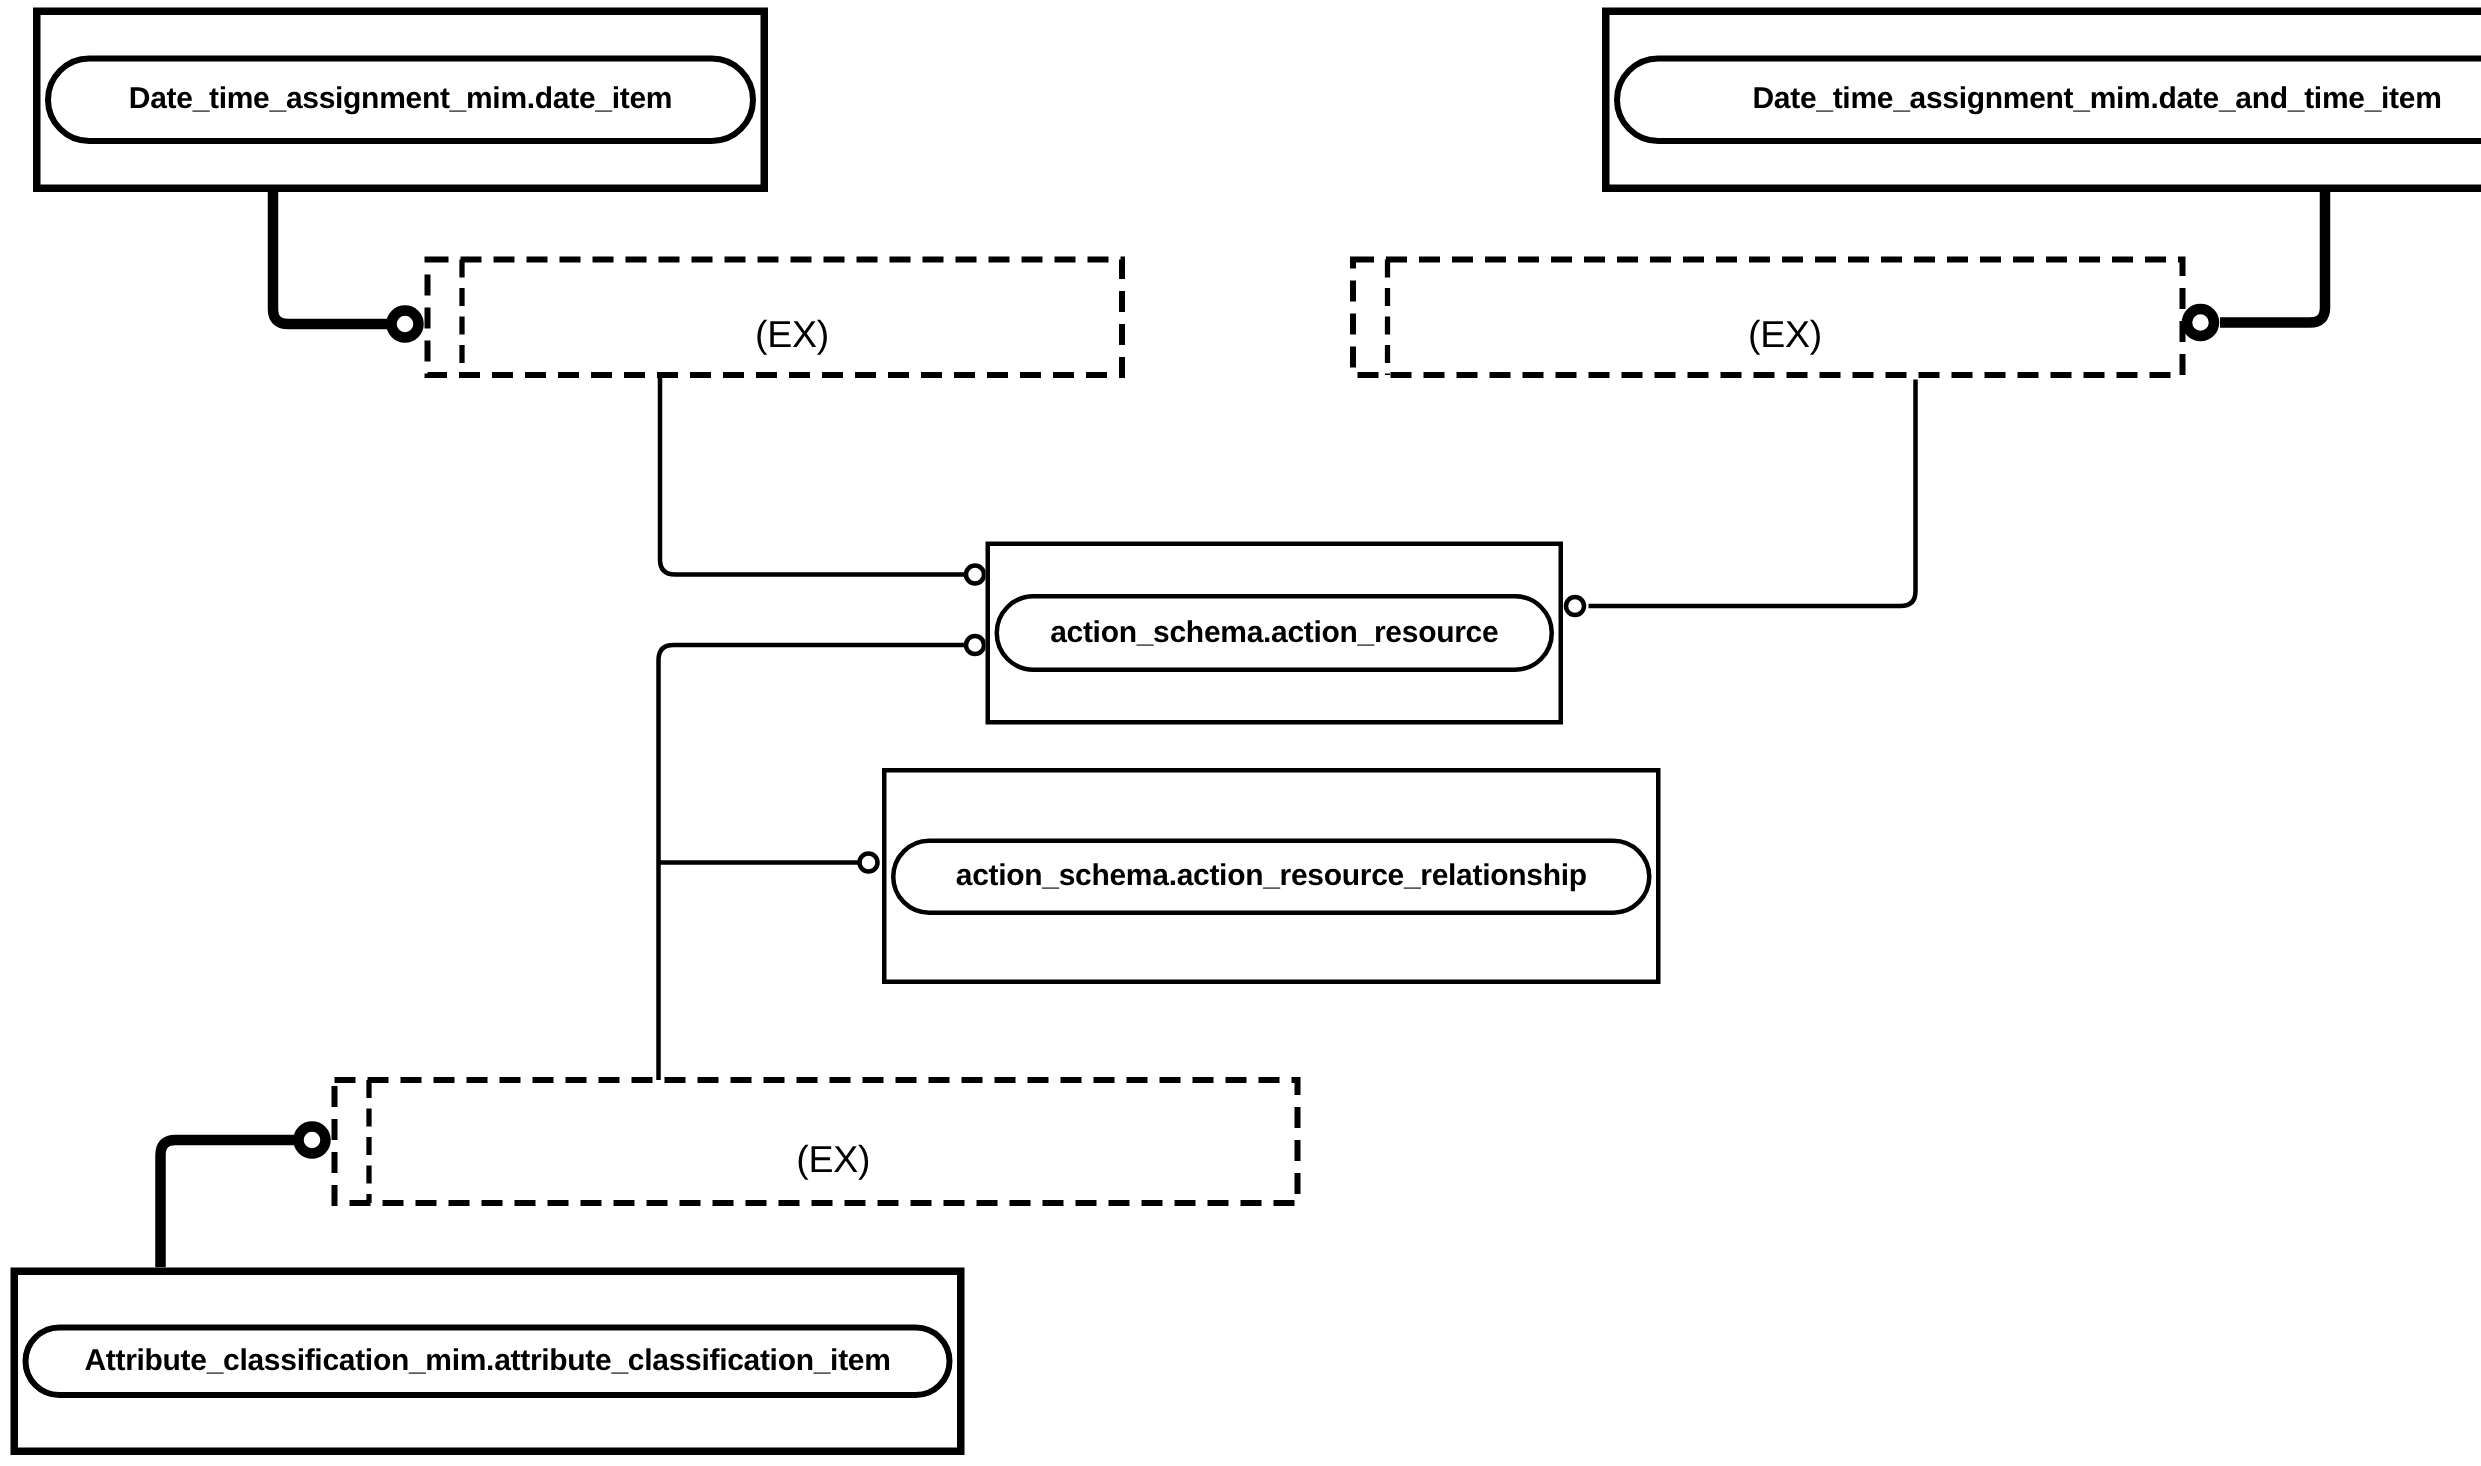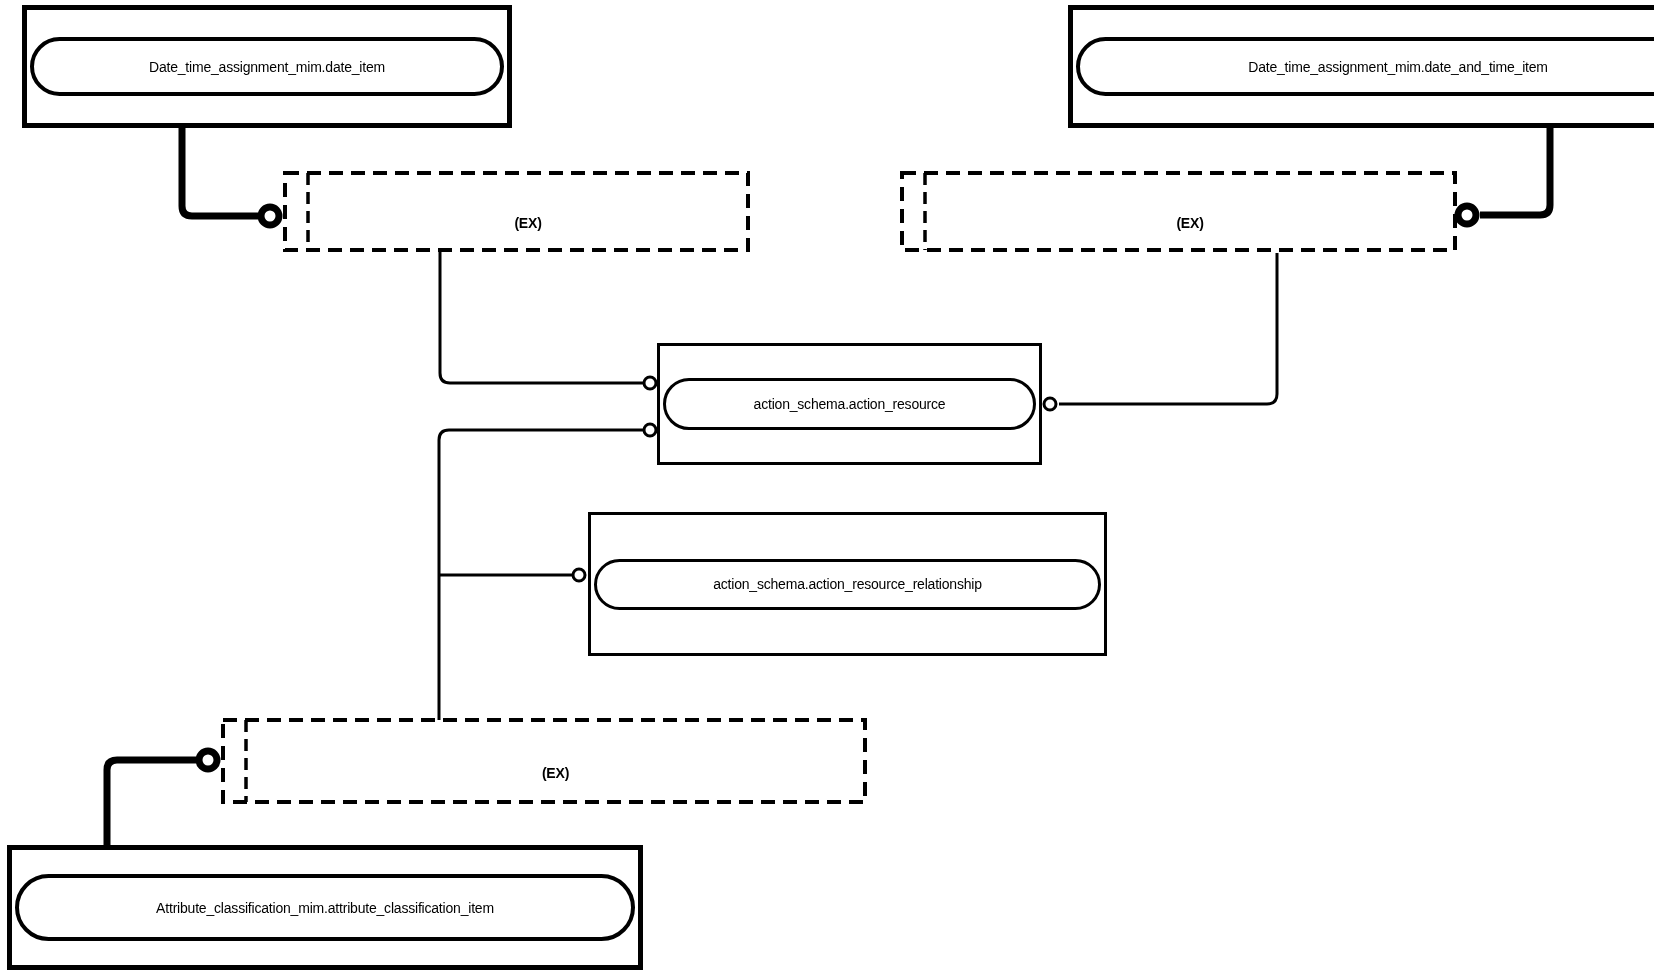--- a/index.html
+++ b/index.html
@@ -6,36 +6,36 @@
   #stage{position:relative;width:1654px;height:977px;background:#fff;overflow:hidden;
          font-family:"Liberation Sans", sans-serif;color:#000;}
   #wires{position:absolute;left:0;top:0;z-index:0;}
   .entity-box{position:absolute;box-sizing:border-box;background:#fff;border:4px solid #000;
               display:flex;align-items:center;z-index:1;padding:0 3px;}
   .entity-box.heavy{border-width:5px;}
   .entity-box.light{border-width:3px;}
   .stadium{box-sizing:border-box;width:100%;border:4px solid #000;border-radius:999px;
            display:flex;align-items:center;justify-content:center;background:#fff;}
   .light .stadium{border-width:3px;}
-  .node-label{font-size:14px;font-weight:normal;white-space:nowrap;letter-spacing:-0.2px;}
+  .node-label{font-size:20px;font-weight:bold;white-space:nowrap;letter-spacing:-0.2px;}
   .ref-box{position:absolute;box-sizing:border-box;z-index:1;
            display:flex;flex-direction:column;align-items:center;justify-content:center;}
-  .ref-box .ref-tag,.ref-box .ref-label{font-size:14px;font-weight:bold;line-height:27px;
+  .ref-box .ref-tag,.ref-box .ref-label{font-size:25px;font-weight:normal;line-height:27px;
            white-space:nowrap;letter-spacing:-0.2px;margin-top:24px;}
   
   #box-date-item{left:22px;top:5px;width:490px;height:123px;}
   #box-date-item .stadium{height:59px;}
   #box-date-and-time-item{left:1068px;top:5px;width:660px;height:123px;}
   #box-date-and-time-item .stadium{height:59px;}
-  #box-action-resource{left:657px;top:343px;width:385px;height:122px;}
+  #box-action-resource{left:657px;top:361px;width:385px;height:122px;}
   #box-action-resource .stadium{height:52px;}
   #box-action-resource-relationship{left:588px;top:512px;width:519px;height:144px;}
   #box-action-resource-relationship .stadium{height:51px;}
   #box-attribute-classification-item{left:7px;top:845px;width:636px;height:125px;}
-  #box-attribute-classification-item .stadium{height:67px;}
+  #box-attribute-classification-item .stadium{height:49px;}
   #ref-date-item{left:285px;top:173px;width:463px;height:77px;padding-left:23px;}
   #ref-date-and-time-item{left:902px;top:173px;width:553px;height:77px;padding-left:23px;}
   #ref-attribute-classification-item{left:223px;top:720px;width:642px;height:82px;padding-left:23px;}
 </style>
 </head>
 <body>
 
 <div id="stage">
 
   <svg id="wires" width="1654" height="977" viewBox="0 0 1654 977" fill="none" stroke="#000">

